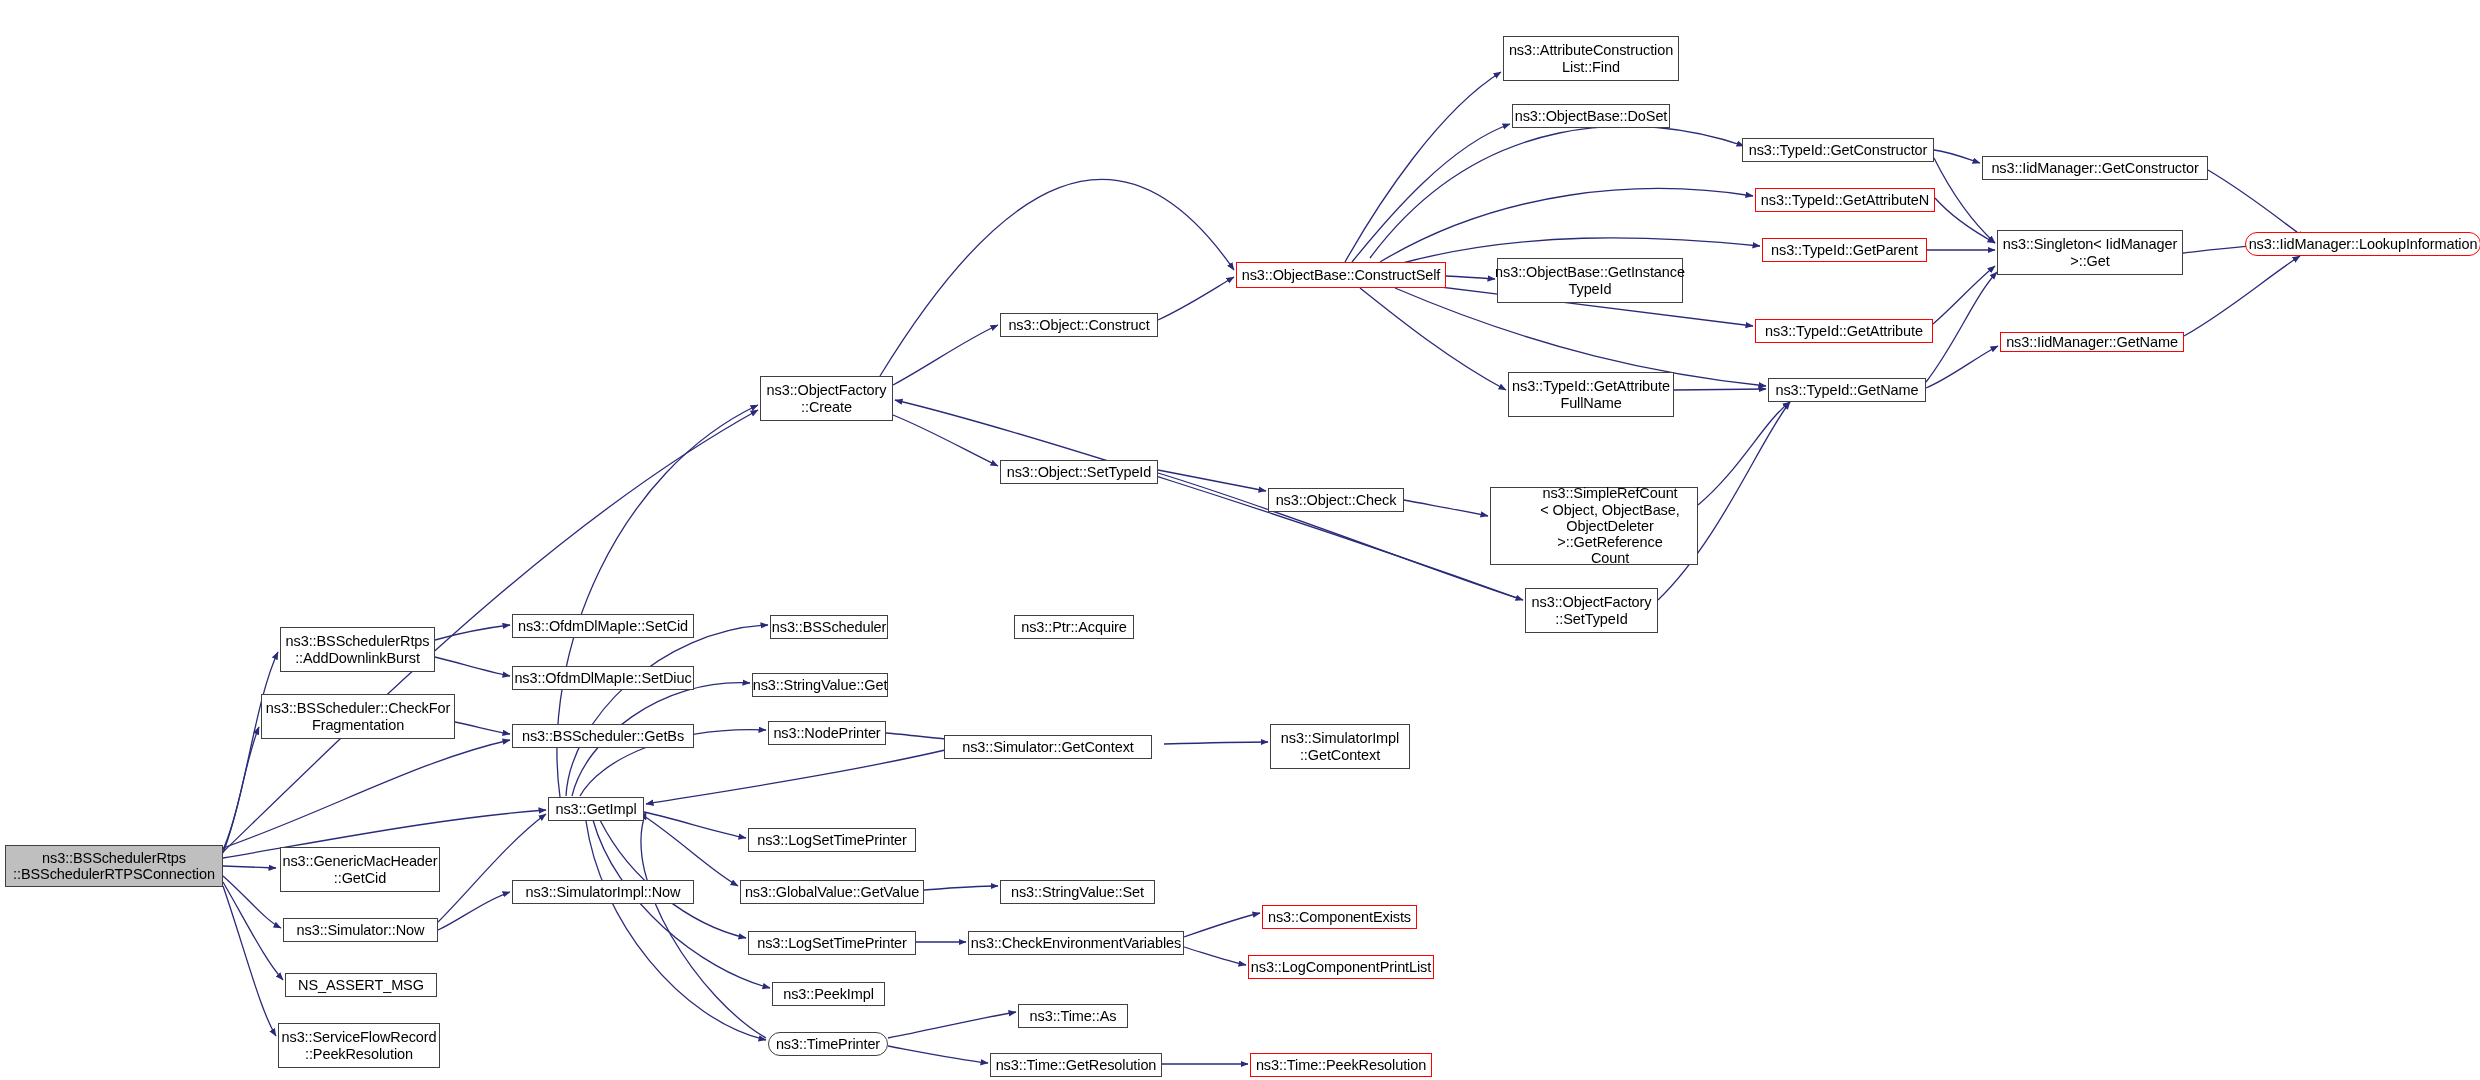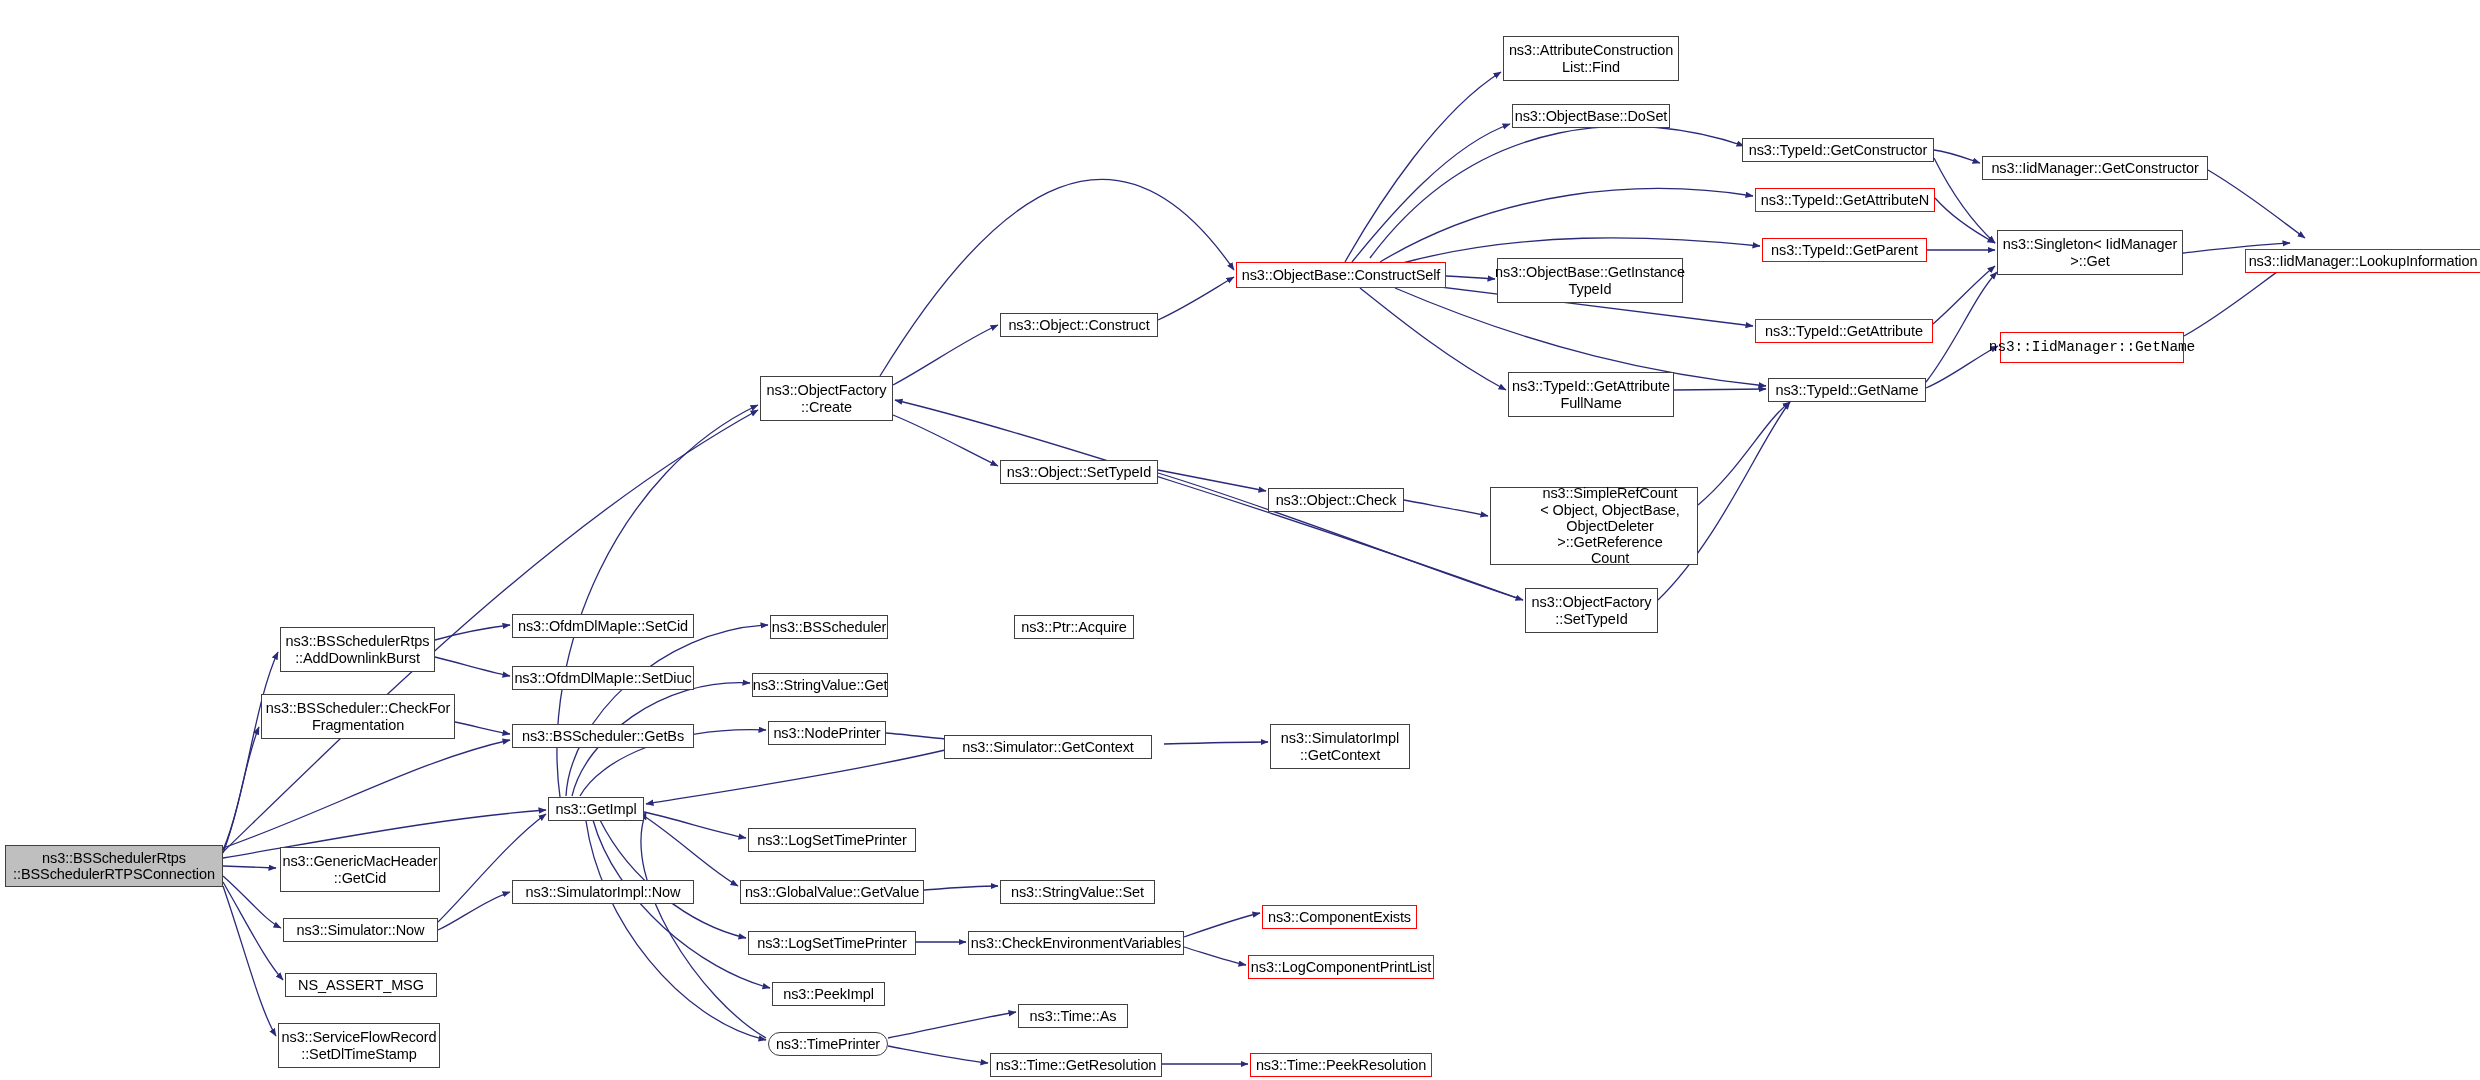--- a/index.html
+++ b/index.html
@@ -113,21 +113,21 @@
 ::BSSchedulerRTPSConnection</div>
       <div class="node" style="left: 280px; top: 627px; width: 155px; height: 45px;">ns3::BSSchedulerRtps
 ::AddDownlinkBurst</div>
       <div class="node" style="left: 261px; top: 694px; width: 194px; height: 45px;">ns3::BSScheduler::CheckFor
 Fragmentation</div>
       <div class="node" style="left: 280px; top: 847px; width: 160px; height: 45px;">ns3::GenericMacHeader
 ::GetCid</div>
       <div class="node" style="left: 283px; top: 918px; width: 155px; height: 24px;">ns3::Simulator::Now</div>
       <div class="node" style="left: 285px; top: 973px; width: 152px; height: 24px;">NS_ASSERT_MSG</div>
       <div class="node" style="left: 278px; top: 1023px; width: 162px; height: 45px;">ns3::ServiceFlowRecord
-::SetDlTimeStamp</div>
+::PeekResolution</div>
       <div class="node" style="left: 512px; top: 614px; width: 182px; height: 24px;">ns3::OfdmDlMapIe::SetCid</div>
       <div class="node" style="left: 512px; top: 666px; width: 182px; height: 24px;">ns3::OfdmDlMapIe::SetDiuc</div>
       <div class="node" style="left: 512px; top: 724px; width: 182px; height: 24px; text-align: right;">ns3::BSScheduler::GetBs</div>
       <div class="node" style="left: 548px; top: 797px; width: 96px; height: 24px;">ns3::GetImpl</div>
       <div class="node" style="left: 512px; top: 880px; width: 182px; height: 24px;">ns3::SimulatorImpl::Now</div>
       <div class="node" style="left: 760px; top: 376px; width: 133px; height: 45px;">ns3::ObjectFactory
 ::Create</div>
       <div class="node" style="left: 770px; top: 615px; width: 118px; height: 24px;">ns3::BSScheduler</div>
       <div class="node" style="left: 752px; top: 673px; width: 136px; height: 24px;">ns3::StringValue::Get</div>
       <div class="node" style="left: 768px; top: 721px; width: 118px; height: 24px;">ns3::NodePrinter</div>
@@ -165,16 +165,16 @@
       <div class="node" style="left: 1525px; top: 588px; width: 133px; height: 45px;">ns3::ObjectFactory
 ::SetTypeId</div>
       <div class="node" style="left: 1742px; top: 138px; width: 192px; height: 24px;">ns3::TypeId::GetConstructor</div>
       <div class="node red" style="left: 1755px; top: 188px; width: 180px; height: 24px;">ns3::TypeId::GetAttributeN</div>
       <div class="node red" style="left: 1762px; top: 238px; width: 165px; height: 24px;">ns3::TypeId::GetParent</div>
       <div class="node red" style="left: 1755px; top: 319px; width: 178px; height: 24px;">ns3::TypeId::GetAttribute</div>
       <div class="node" style="left: 1768px; top: 378px; width: 158px; height: 24px;">ns3::TypeId::GetName</div>
       <div class="node" style="left: 1982px; top: 156px; width: 226px; height: 24px;">ns3::IidManager::GetConstructor</div>
       <div class="node" style="left: 1997px; top: 230px; width: 186px; height: 45px;">ns3::Singleton&lt; IidManager
 &gt;::Get</div>
-      <div class="node red" style="left: 2000px; top: 332px; width: 184px; height: 31px; font-family: Liberation Mono, monospace;">ns3::IidManager::GetName</div>
-      <div class="node red" style="left: 2245px; top: 249px; width: 236px; height: 24px;">ns3::IidManager::LookupInformation</div>
+      <div class="node red" style="left: 2000px; top: 332px; width: 184px; height: 20px;">ns3::IidManager::GetName</div>
+      <div class="node red" style="left: 2245px; top: 232px; width: 236px; height: 24px; border-radius: 12px;">ns3::IidManager::LookupInformation</div>
     </div>
 </div>
 
 </body></html>

